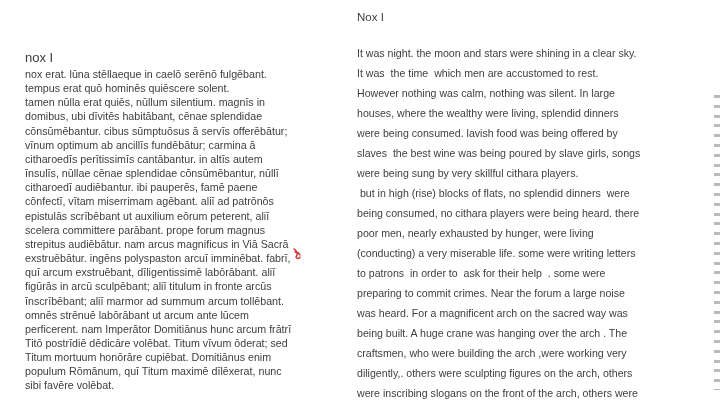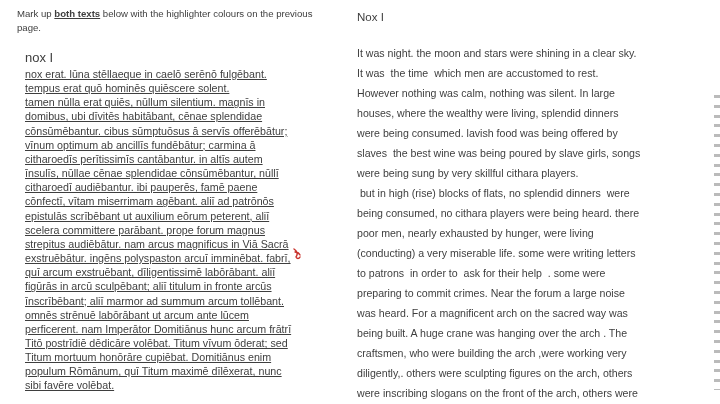--- a/index.html
+++ b/index.html
@@ -37,21 +37,20 @@
     color: #3e3e3e;
   }
   .latin-body {
     position: absolute;
     left: 25px;
     top: 67px;
     font-size: 10.7px;
     line-height: 14.15px;
     white-space: pre;
     color: #3e3e3e;
-    text-decoration: underline;
   }
   .english-heading {
     position: absolute;
     left: 357px;
     top: 11px;
     font-size: 11.5px;
     color: #3e3e3e;
   }
   .english-body {
     position: absolute;
@@ -82,22 +81,20 @@
       transparent 3px,
       transparent 9.8px
     );
   }
 </style>
 </head>
 <body>
 
 <div class="screen">
 
-  <div class="instruction"><span>Mark up </span><span class="em">both texts</span><span> below with the highlighter colours on the previous
-page.</span></div>
 
   <div class="latin-heading">nox I</div>
 
   <div class="latin-body">nox erat. lūna stēllaeque in caelō serēnō fulgēbant.
 tempus erat quō hominēs quiēscere solent.
 tamen nūlla erat quiēs, nūllum silentium. magnīs in
 domibus, ubi dīvitēs habitābant, cēnae splendidae
 cōnsūmēbantur. cibus sūmptuōsus ā servīs offerēbātur;
 vīnum optimum ab ancillīs fundēbātur; carmina ā
 citharoedīs perītissimīs cantābantur. in altīs autem

